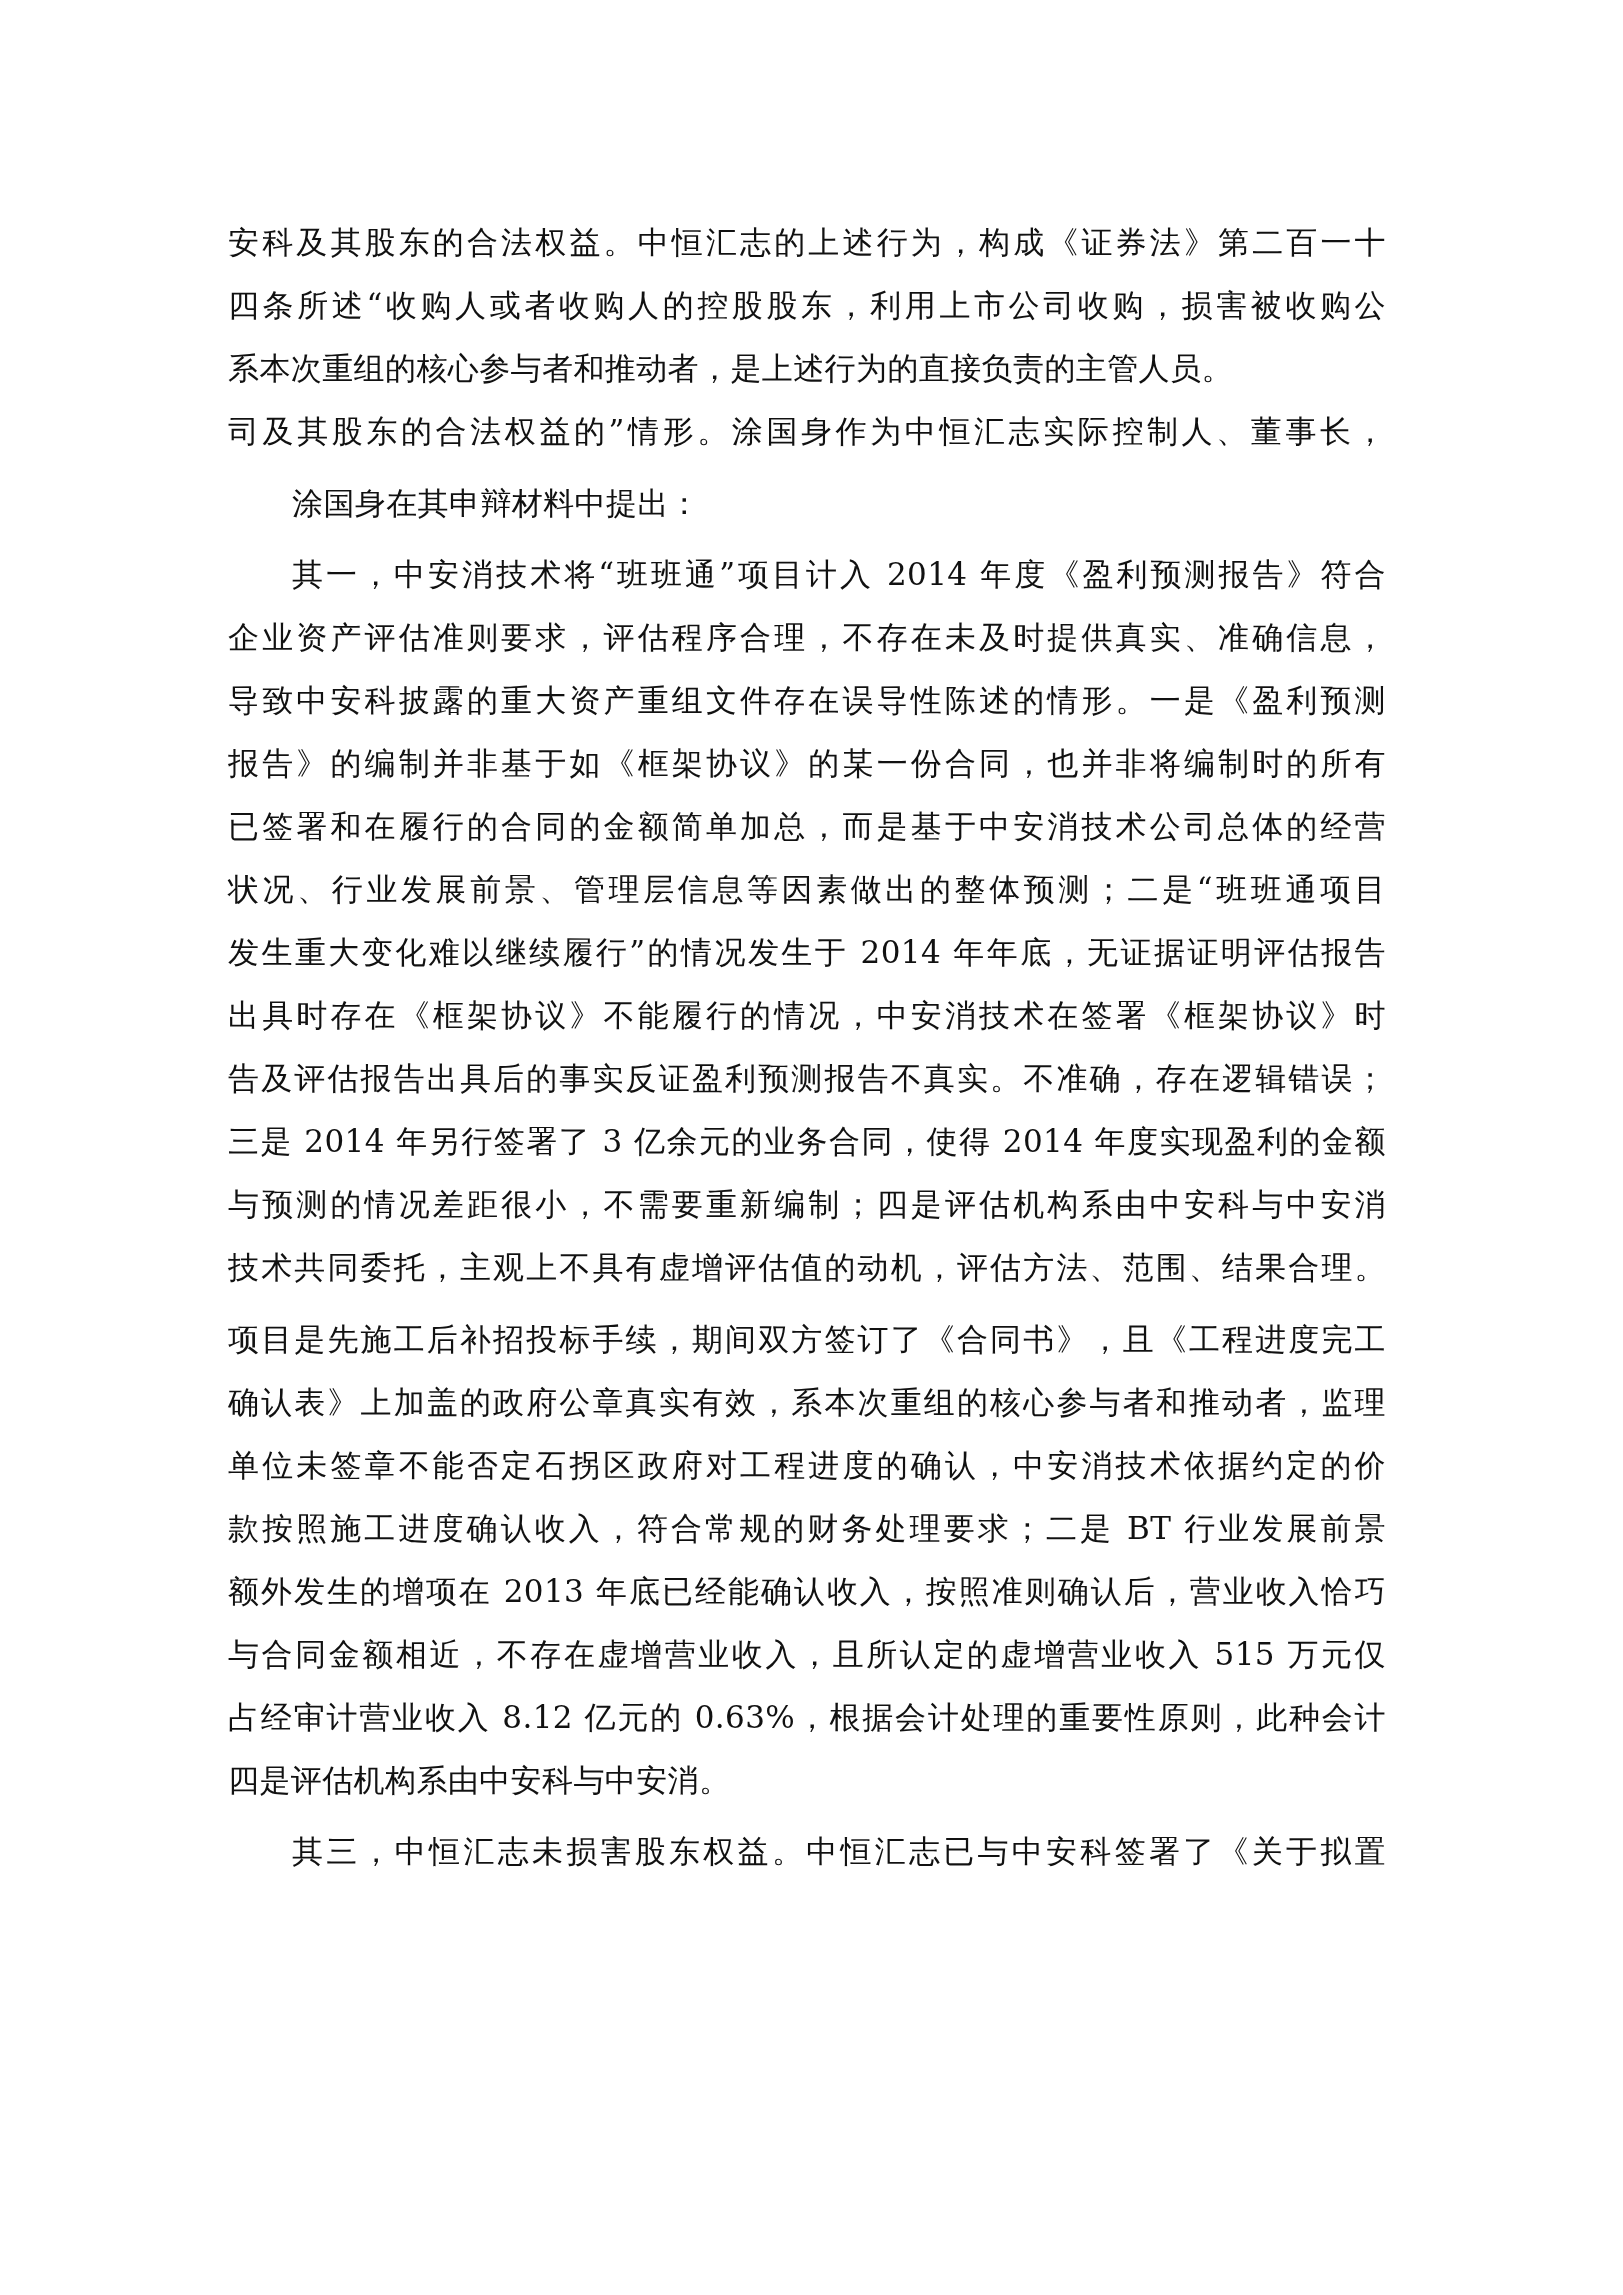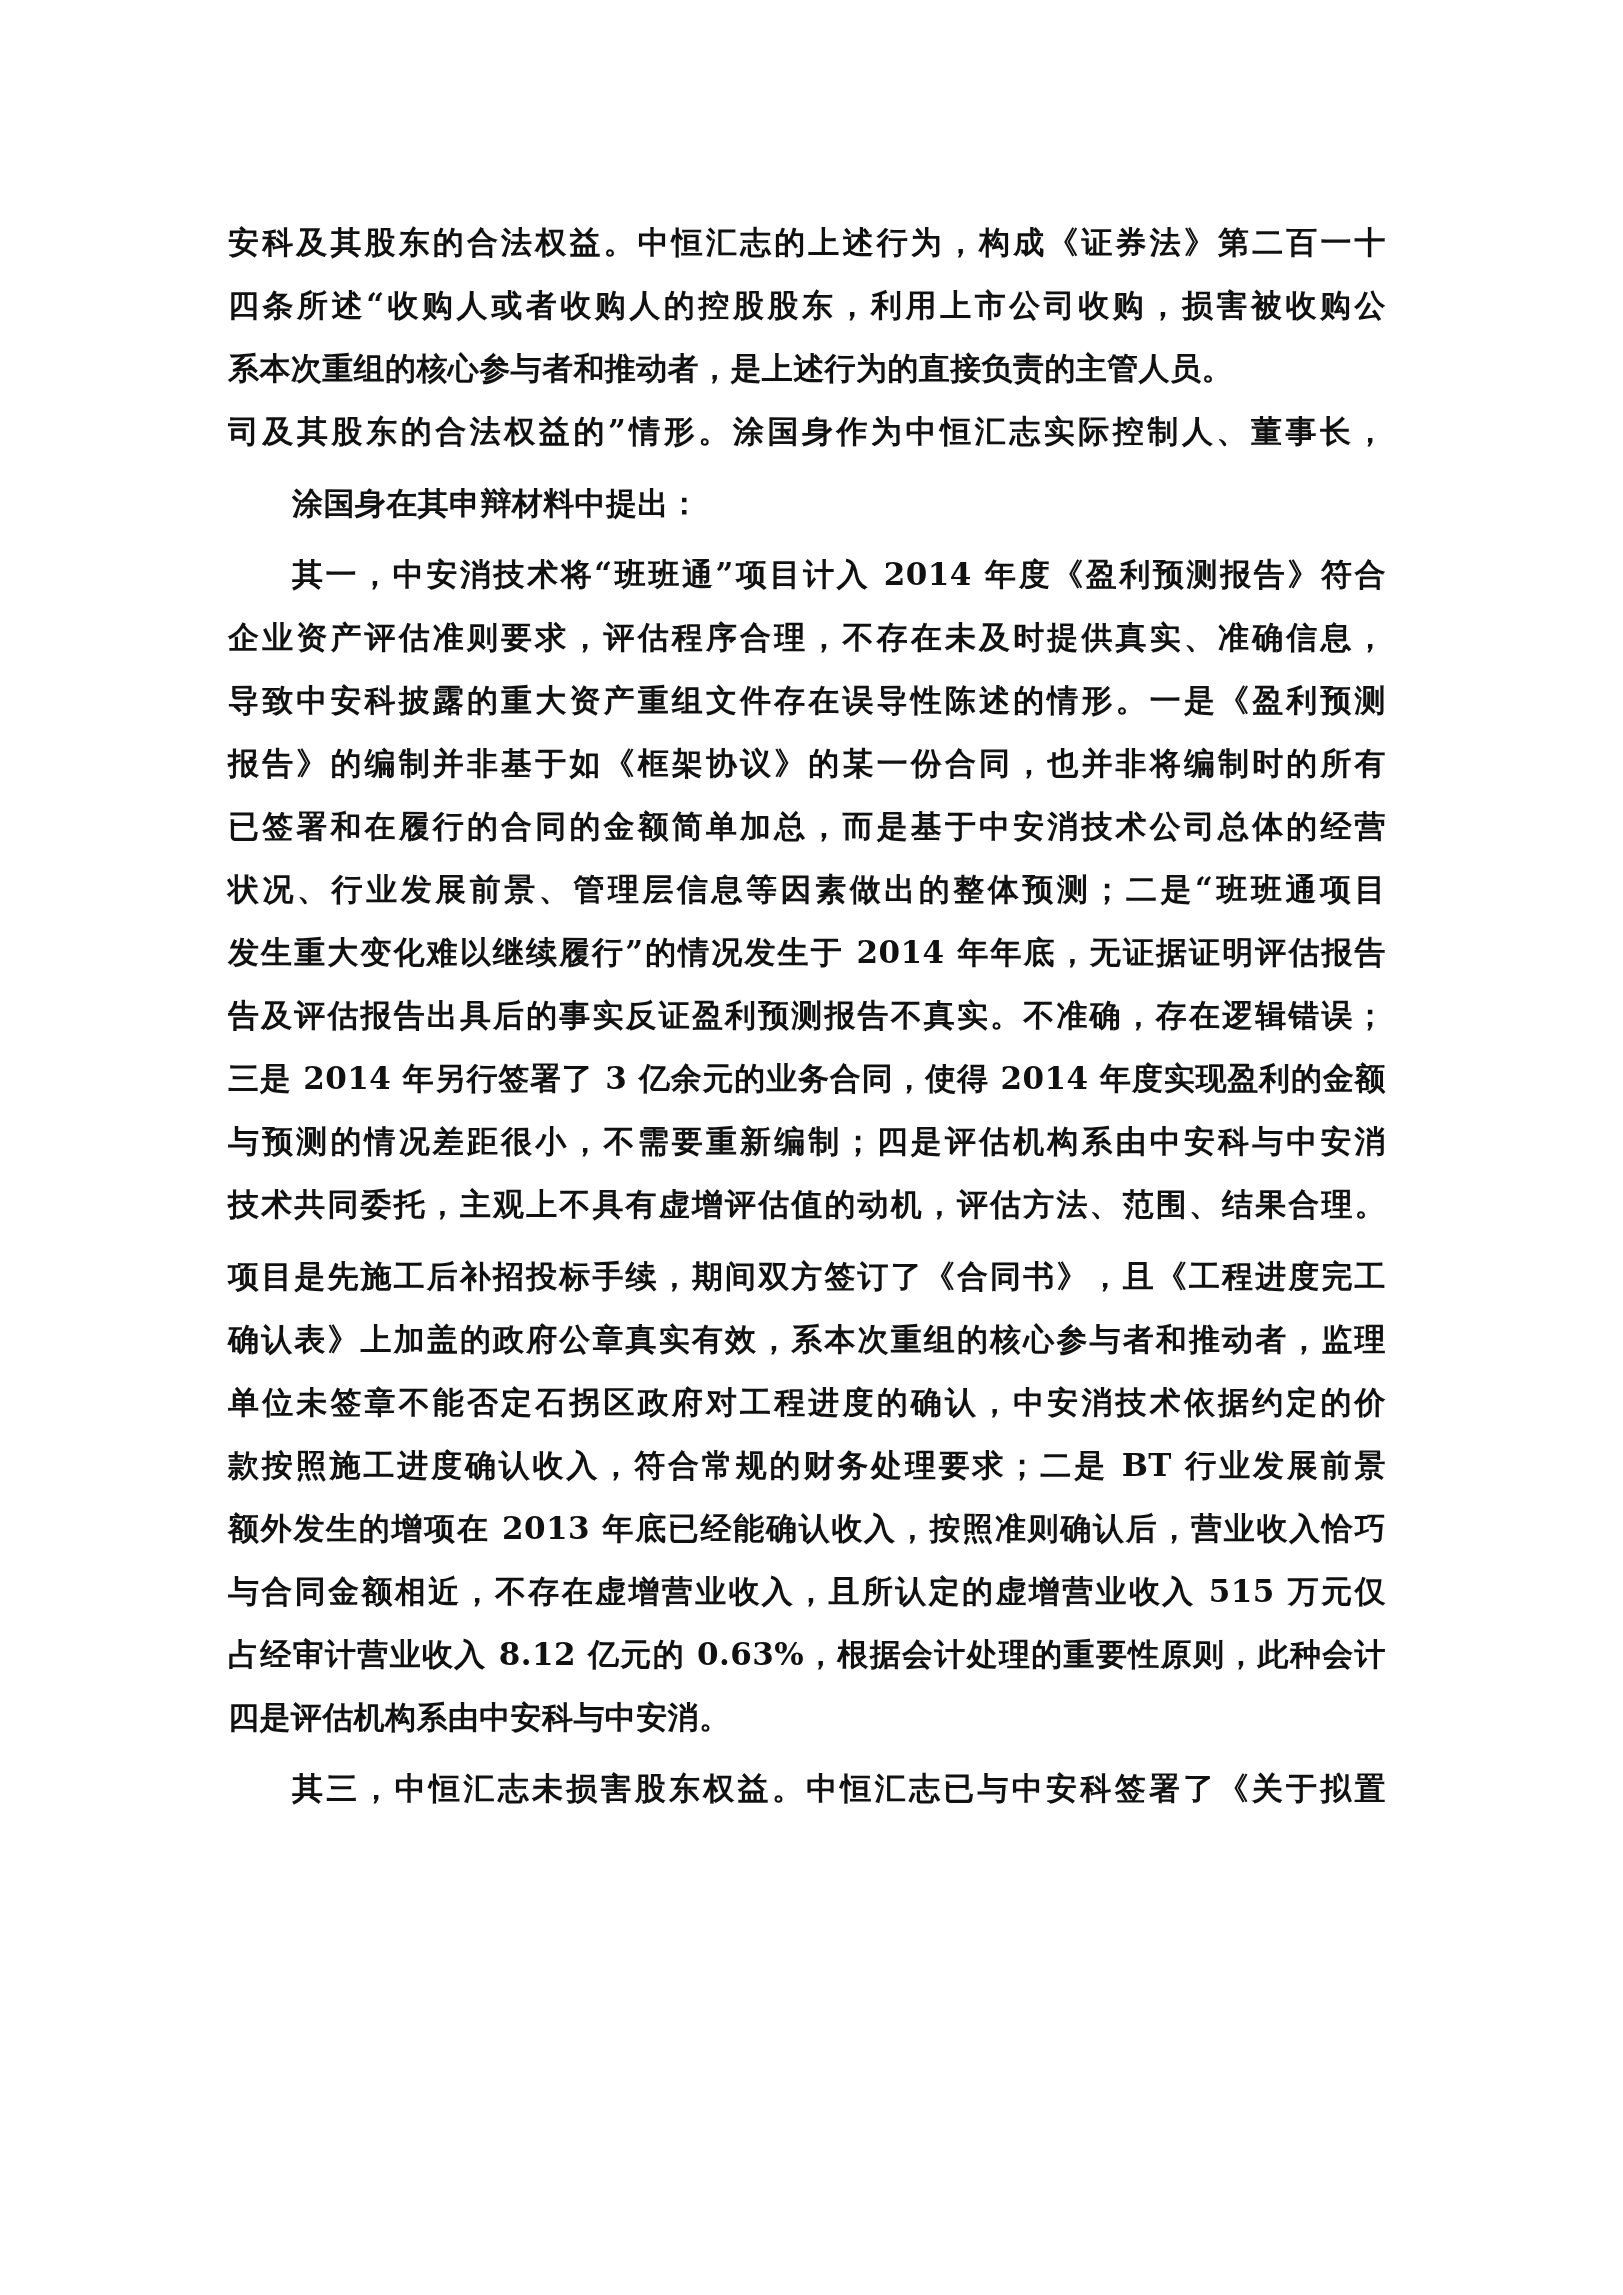--- a/index.html
+++ b/index.html
@@ -17,21 +17,20 @@
       position: absolute;
       left: 228px;
       top: 211px;
       width: 1158px;
       color: #111111;
       font-family: "DejaVu Serif", "Liberation Serif", serif;
       font-size: 31px;
     }
     .para {
       margin: 0 0 8.5px 0;
-      font-weight: bold;
     }
     .line {
       display: block;
       height: 63px;
       line-height: 63px;
       white-space: nowrap;
       text-align: justify;
       text-align-last: justify;
       letter-spacing: 0.4px;
     }
@@ -59,20 +58,21 @@
   </div>
 
   <div class="para">
     <span class="line indent">其一，中安消技术将“班班通”项目计入 2014 年度《盈利预测报告》符合</span>
     <span class="line">企业资产评估准则要求，评估程序合理，不存在未及时提供真实、准确信息，</span>
     <span class="line">导致中安科披露的重大资产重组文件存在误导性陈述的情形。一是《盈利预测</span>
     <span class="line">报告》的编制并非基于如《框架协议》的某一份合同，也并非将编制时的所有</span>
     <span class="line">已签署和在履行的合同的金额简单加总，而是基于中安消技术公司总体的经营</span>
     <span class="line">状况、行业发展前景、管理层信息等因素做出的整体预测；二是“班班通项目</span>
     <span class="line">发生重大变化难以继续履行”的情况发生于 2014 年年底，无证据证明评估报告</span>
+    <span class="line">出具时存在《框架协议》不能履行的情况，中安消技术在签署《框架协议》时</span>
     <span class="line">告及评估报告出具后的事实反证盈利预测报告不真实。不准确，存在逻辑错误；</span>
     <span class="line">三是 2014 年另行签署了 3 亿余元的业务合同，使得 2014 年度实现盈利的金额</span>
     <span class="line">与预测的情况差距很小，不需要重新编制；四是评估机构系由中安科与中安消</span>
     <span class="line">技术共同委托，主观上不具有虚增评估值的动机，评估方法、范围、结果合理。</span>
   </div>
 
   <div class="para">
     <span class="line">项目是先施工后补招投标手续，期间双方签订了《合同书》，且《工程进度完工</span>
     <span class="line">确认表》上加盖的政府公章真实有效，系本次重组的核心参与者和推动者，监理</span>
     <span class="line">单位未签章不能否定石拐区政府对工程进度的确认，中安消技术依据约定的价</span>

